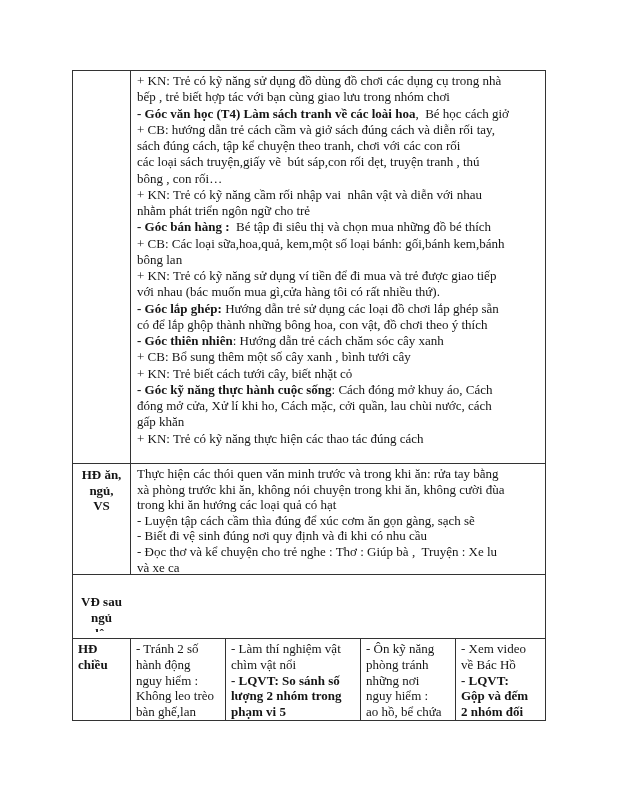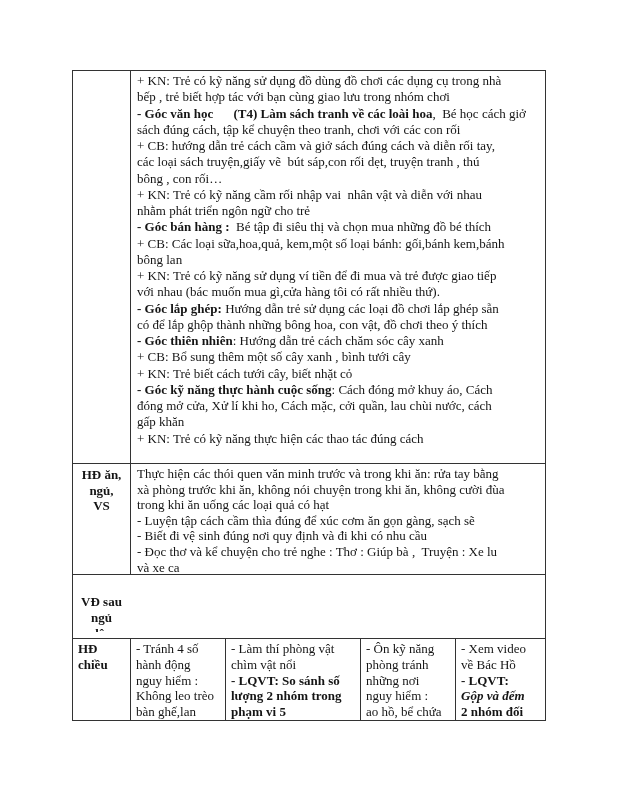--- a/index.html
+++ b/index.html
@@ -44,23 +44,23 @@
 </head>
 <body>
 
 <div class="page">
   <div class="tbl">
       <div class="row r0" style="height: 392px;">
         <div class="cell label"></div>
         <div class="cell content">
           <div class="line"><span>+ KN: Trẻ có kỹ năng sử dụng đồ dùng đồ chơi các dụng cụ trong nhà</span></div>
           <div class="line"><span>bếp , trẻ biết hợp tác với bạn cùng giao lưu trong nhóm chơi</span></div>
-          <div class="line"><span style="font-weight: bold; ">- Góc văn học </span><span style="font-weight: bold; margin-left: 17px;">(T4) Làm sách tranh về các loài hoa</span><span>,  Bé học cách giở</span></div>
+          <div class="line"><span style="font-weight: bold; ">- Góc văn học </span><span style="font-weight: bold;">(T4) Làm sách tranh về các loài hoa</span><span>,  Bé học cách giở</span></div>
+          <div class="line"><span>+ CB: hướng dẫn trẻ cách cầm và giở sách đúng cách và diễn rối tay,</span></div>
           <div class="line"><span>sách đúng cách, tập kể chuyện theo tranh, chơi với các con rối</span></div>
-          <div class="line"><span>+ CB: hướng dẫn trẻ cách cầm và giở sách đúng cách và diễn rối tay,</span></div>
           <div class="line"><span>các loại sách truyện,giấy vẽ  bút sáp,con rối dẹt, truyện tranh , thú</span></div>
           <div class="line"><span>bông , con rối…</span></div>
           <div class="line"><span>+ KN: Trẻ có kỹ năng cầm rối nhập vai  nhân vật và diễn với nhau</span></div>
           <div class="line"><span>nhằm phát triển ngôn ngữ cho trẻ</span></div>
           <div class="line"><span style="font-weight: bold;">- Góc bán hàng :</span><span>  Bé tập đi siêu thị và chọn mua những đồ bé thích</span></div>
           <div class="line"><span>+ CB: Các loại sữa,hoa,quả, kem,một số loại bánh: gối,bánh kem,bánh</span></div>
           <div class="line"><span>bông lan</span></div>
           <div class="line"><span>+ KN: Trẻ có kỹ năng sử dụng ví tiền để đi mua và trẻ được giao tiếp</span></div>
           <div class="line"><span>với nhau (bác muốn mua gì,cửa hàng tôi có rất nhiều thứ).</span></div>
           <div class="line"><span style="font-weight: bold;">- Góc lắp ghép:</span><span> Hướng dẫn trẻ sử dụng các loại đồ chơi lắp ghép sẵn</span></div>
@@ -76,62 +76,62 @@
       </div>
       <div class="row r1" style="height: 111px;">
         <div class="cell label">
           <div class="line"><span>HĐ ăn,</span></div>
           <div class="line"><span>ngủ,</span></div>
           <div class="line"><span>VS</span></div>
         </div>
         <div class="cell content">
           <div class="line"><span>Thực hiện các thói quen văn minh trước và trong khi ăn: rửa tay bằng</span></div>
           <div class="line"><span>xà phòng trước khi ăn, không nói chuyện trong khi ăn, không cười đùa</span></div>
-          <div class="line"><span>trong khi ăn uống các loại quả có hạt</span></div>
+          <div class="line"><span>trong khi ăn hướng các loại quả có hạt</span></div>
           <div class="line"><span>- Luyện tập cách cầm thìa đúng để xúc cơm ăn gọn gàng, sạch sẽ</span></div>
           <div class="line"><span>- Biết đi vệ sinh đúng nơi quy định và đi khi có nhu cầu</span></div>
           <div class="line"><span>- Đọc thơ và kể chuyện cho trẻ nghe : Thơ : Giúp bà ,  Truyện : Xe lu</span></div>
           <div class="line"><span>và xe ca</span></div>
         </div>
       </div>
       <div class="row r2" style="height: 64px; flex-direction: column;">
         <div class="cell label">
           <div class="line"><span>VĐ sau</span></div>
           <div class="line"><span>ngủ</span></div>
           <div class="line"><span>dậy</span></div>
         </div>
       </div>
       <div class="row r3" style="height: 82px;">
         <div class="cell label">
           <div class="line"><span>HĐ</span></div>
           <div class="line"><span>chiều</span></div>
         </div>
         <div class="cell content" style="flex: 0 0 95px;">
-          <div class="line"><span>- Tránh 4 số</span></div>
+          <div class="line"><span>- Tránh 2 số</span></div>
           <div class="line"><span>hành động</span></div>
           <div class="line"><span>nguy hiểm :</span></div>
           <div class="line"><span>Không leo trèo</span></div>
           <div class="line"><span>bàn ghế,lan</span></div>
         </div>
         <div class="cell content" style="flex: 0 0 135px;">
-          <div class="line"><span>- Làm thí phòng vật</span></div>
+          <div class="line"><span>- Làm thí nghiệm vật</span></div>
           <div class="line"><span>chìm vật nổi</span></div>
           <div class="line"><span style="font-weight: bold;">- LQVT: So sánh số</span></div>
           <div class="line"><span style="font-weight: bold; margin-top: 32px;">lượng 2 nhóm trong</span></div>
           <div class="line"><span style="font-weight: bold;">phạm vi 5</span></div>
         </div>
         <div class="cell content" style="flex: 0 0 95px;">
           <div class="line"><span>- Ôn kỹ năng</span></div>
           <div class="line"><span>phòng tránh</span></div>
           <div class="line"><span>những nơi</span></div>
           <div class="line"><span>nguy hiểm :</span></div>
           <div class="line"><span>ao hồ, bể chứa</span></div>
         </div>
         <div class="cell content">
           <div class="line"><span>- Xem video</span></div>
           <div class="line"><span>về Bác Hồ</span></div>
           <div class="line"><span style="font-weight: bold;">- LQVT:</span></div>
-          <div class="line"><span style="font-weight: bold; font-style: italic;">Gộp và đếm</span></div>
+          <div class="line"><span style="font-weight: bold;">Gộp và đếm</span></div>
           <div class="line"><span style="font-weight: bold;">2 nhóm đối</span></div>
         </div>
       </div>
     </div>
 </div>
 
 </body></html>

